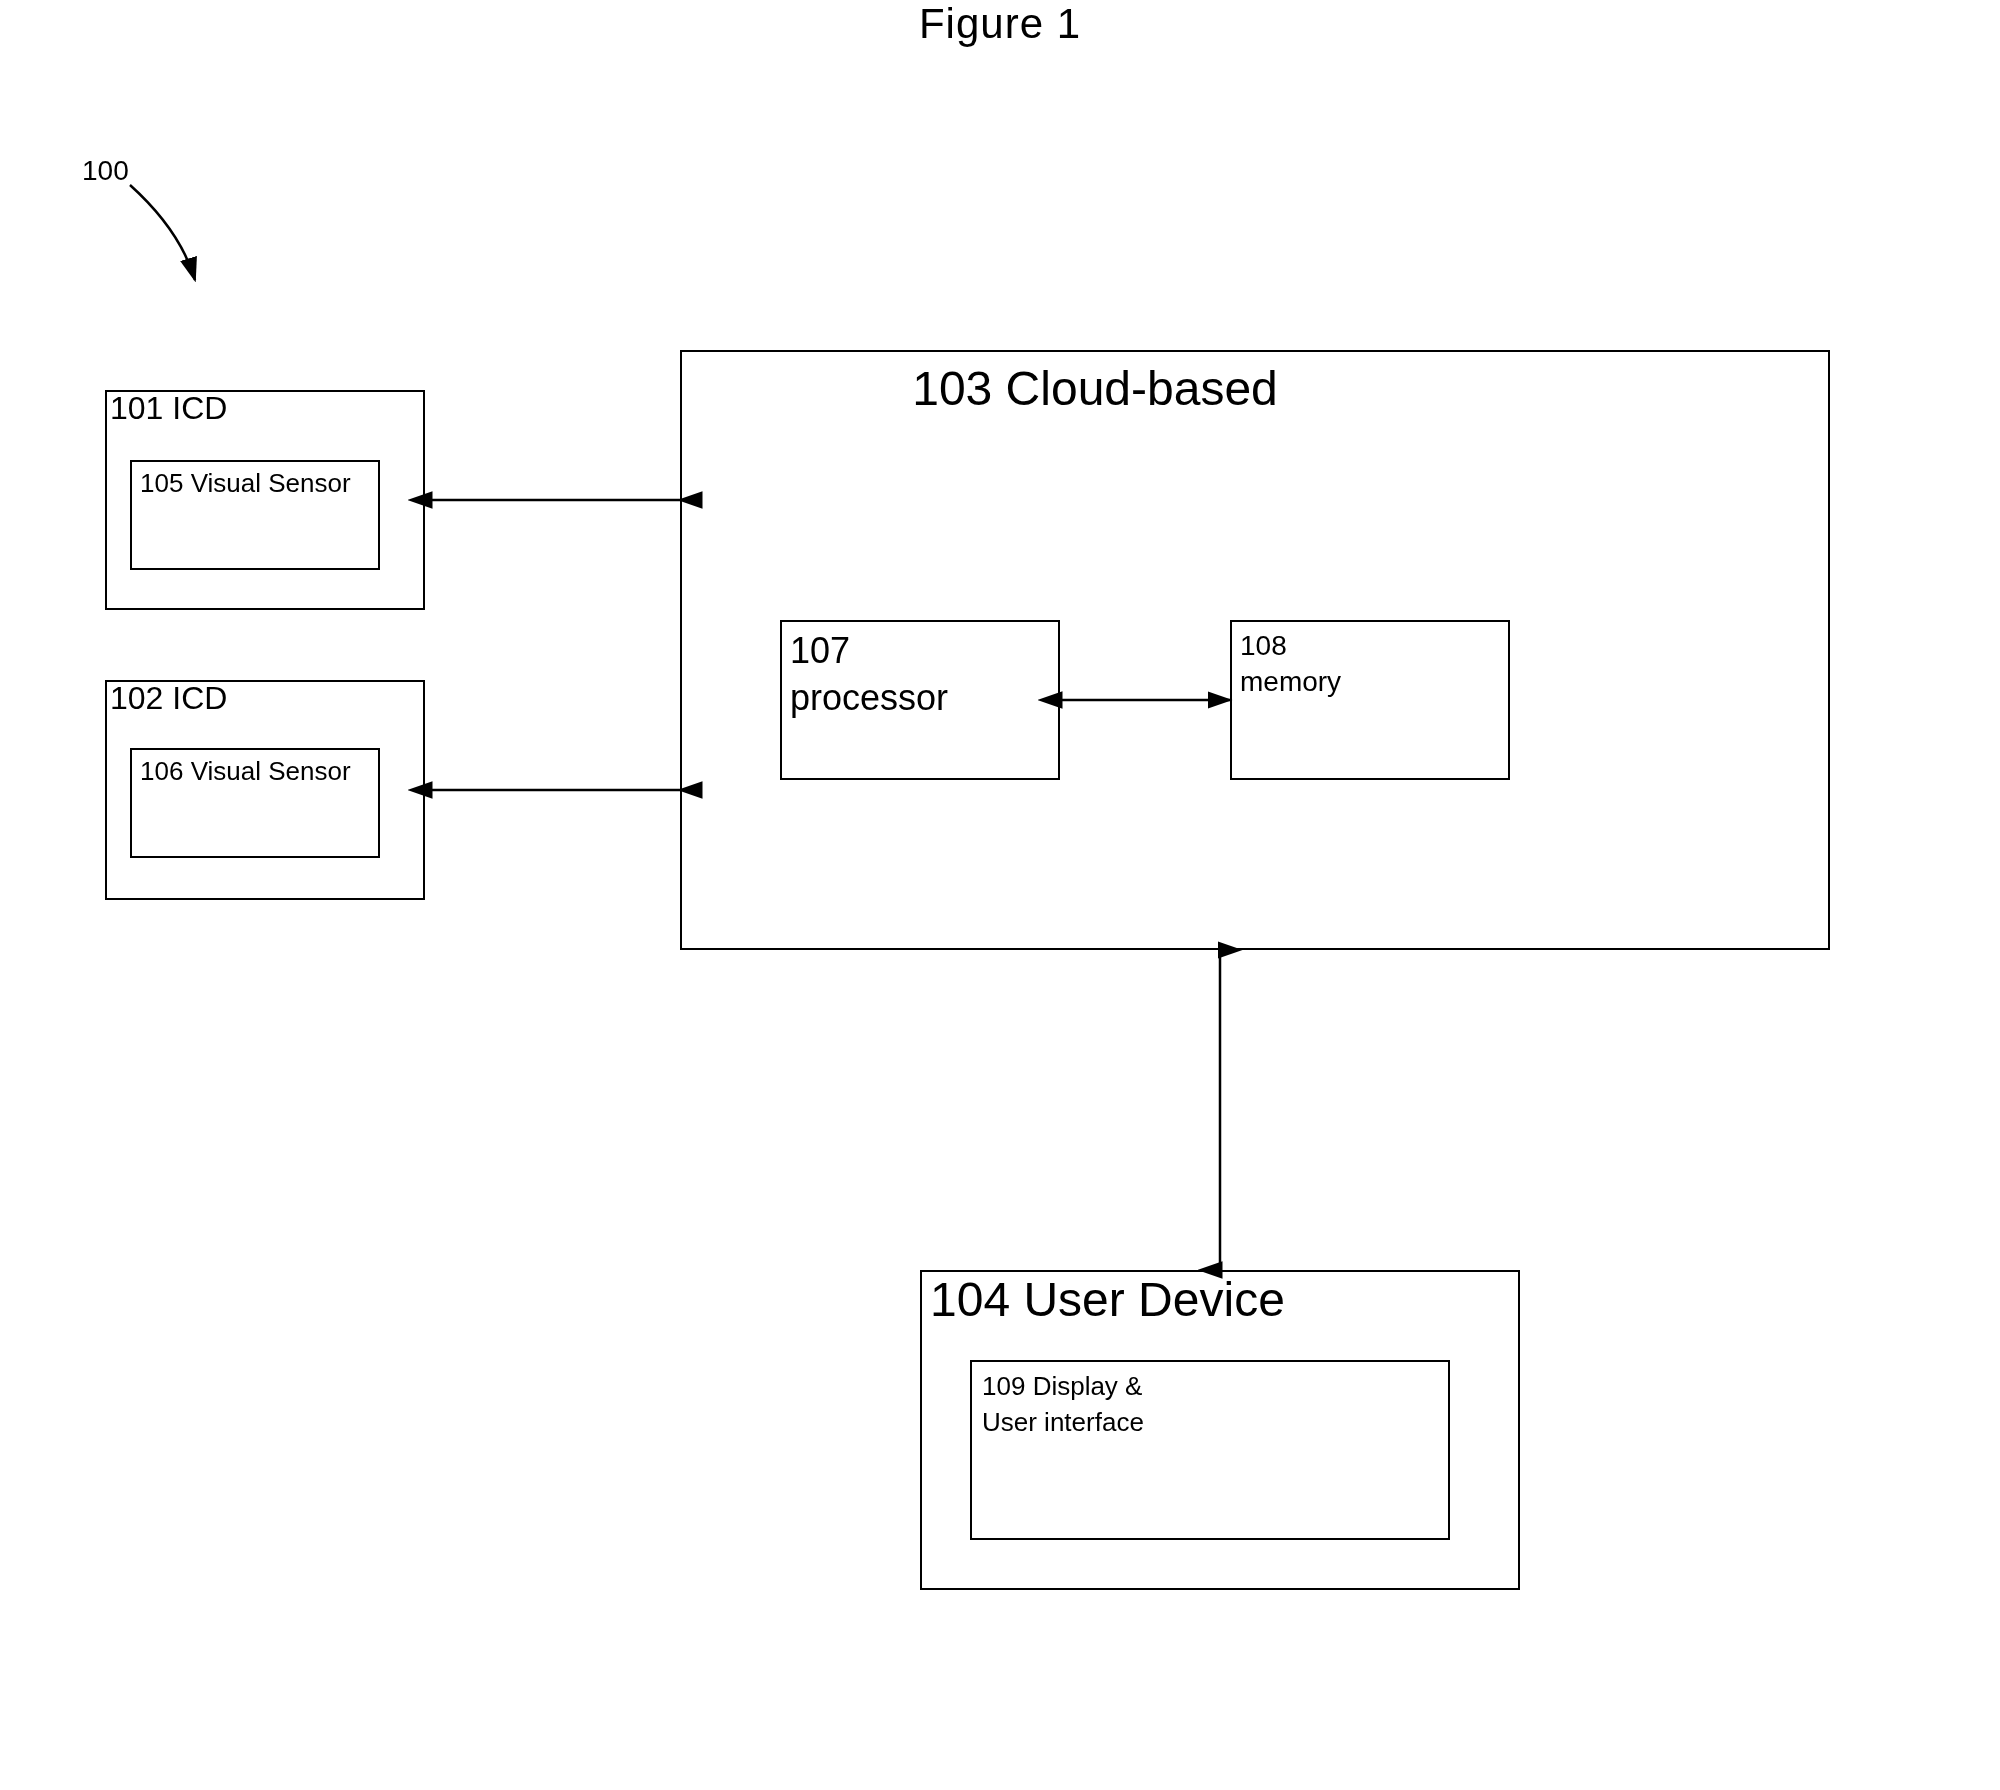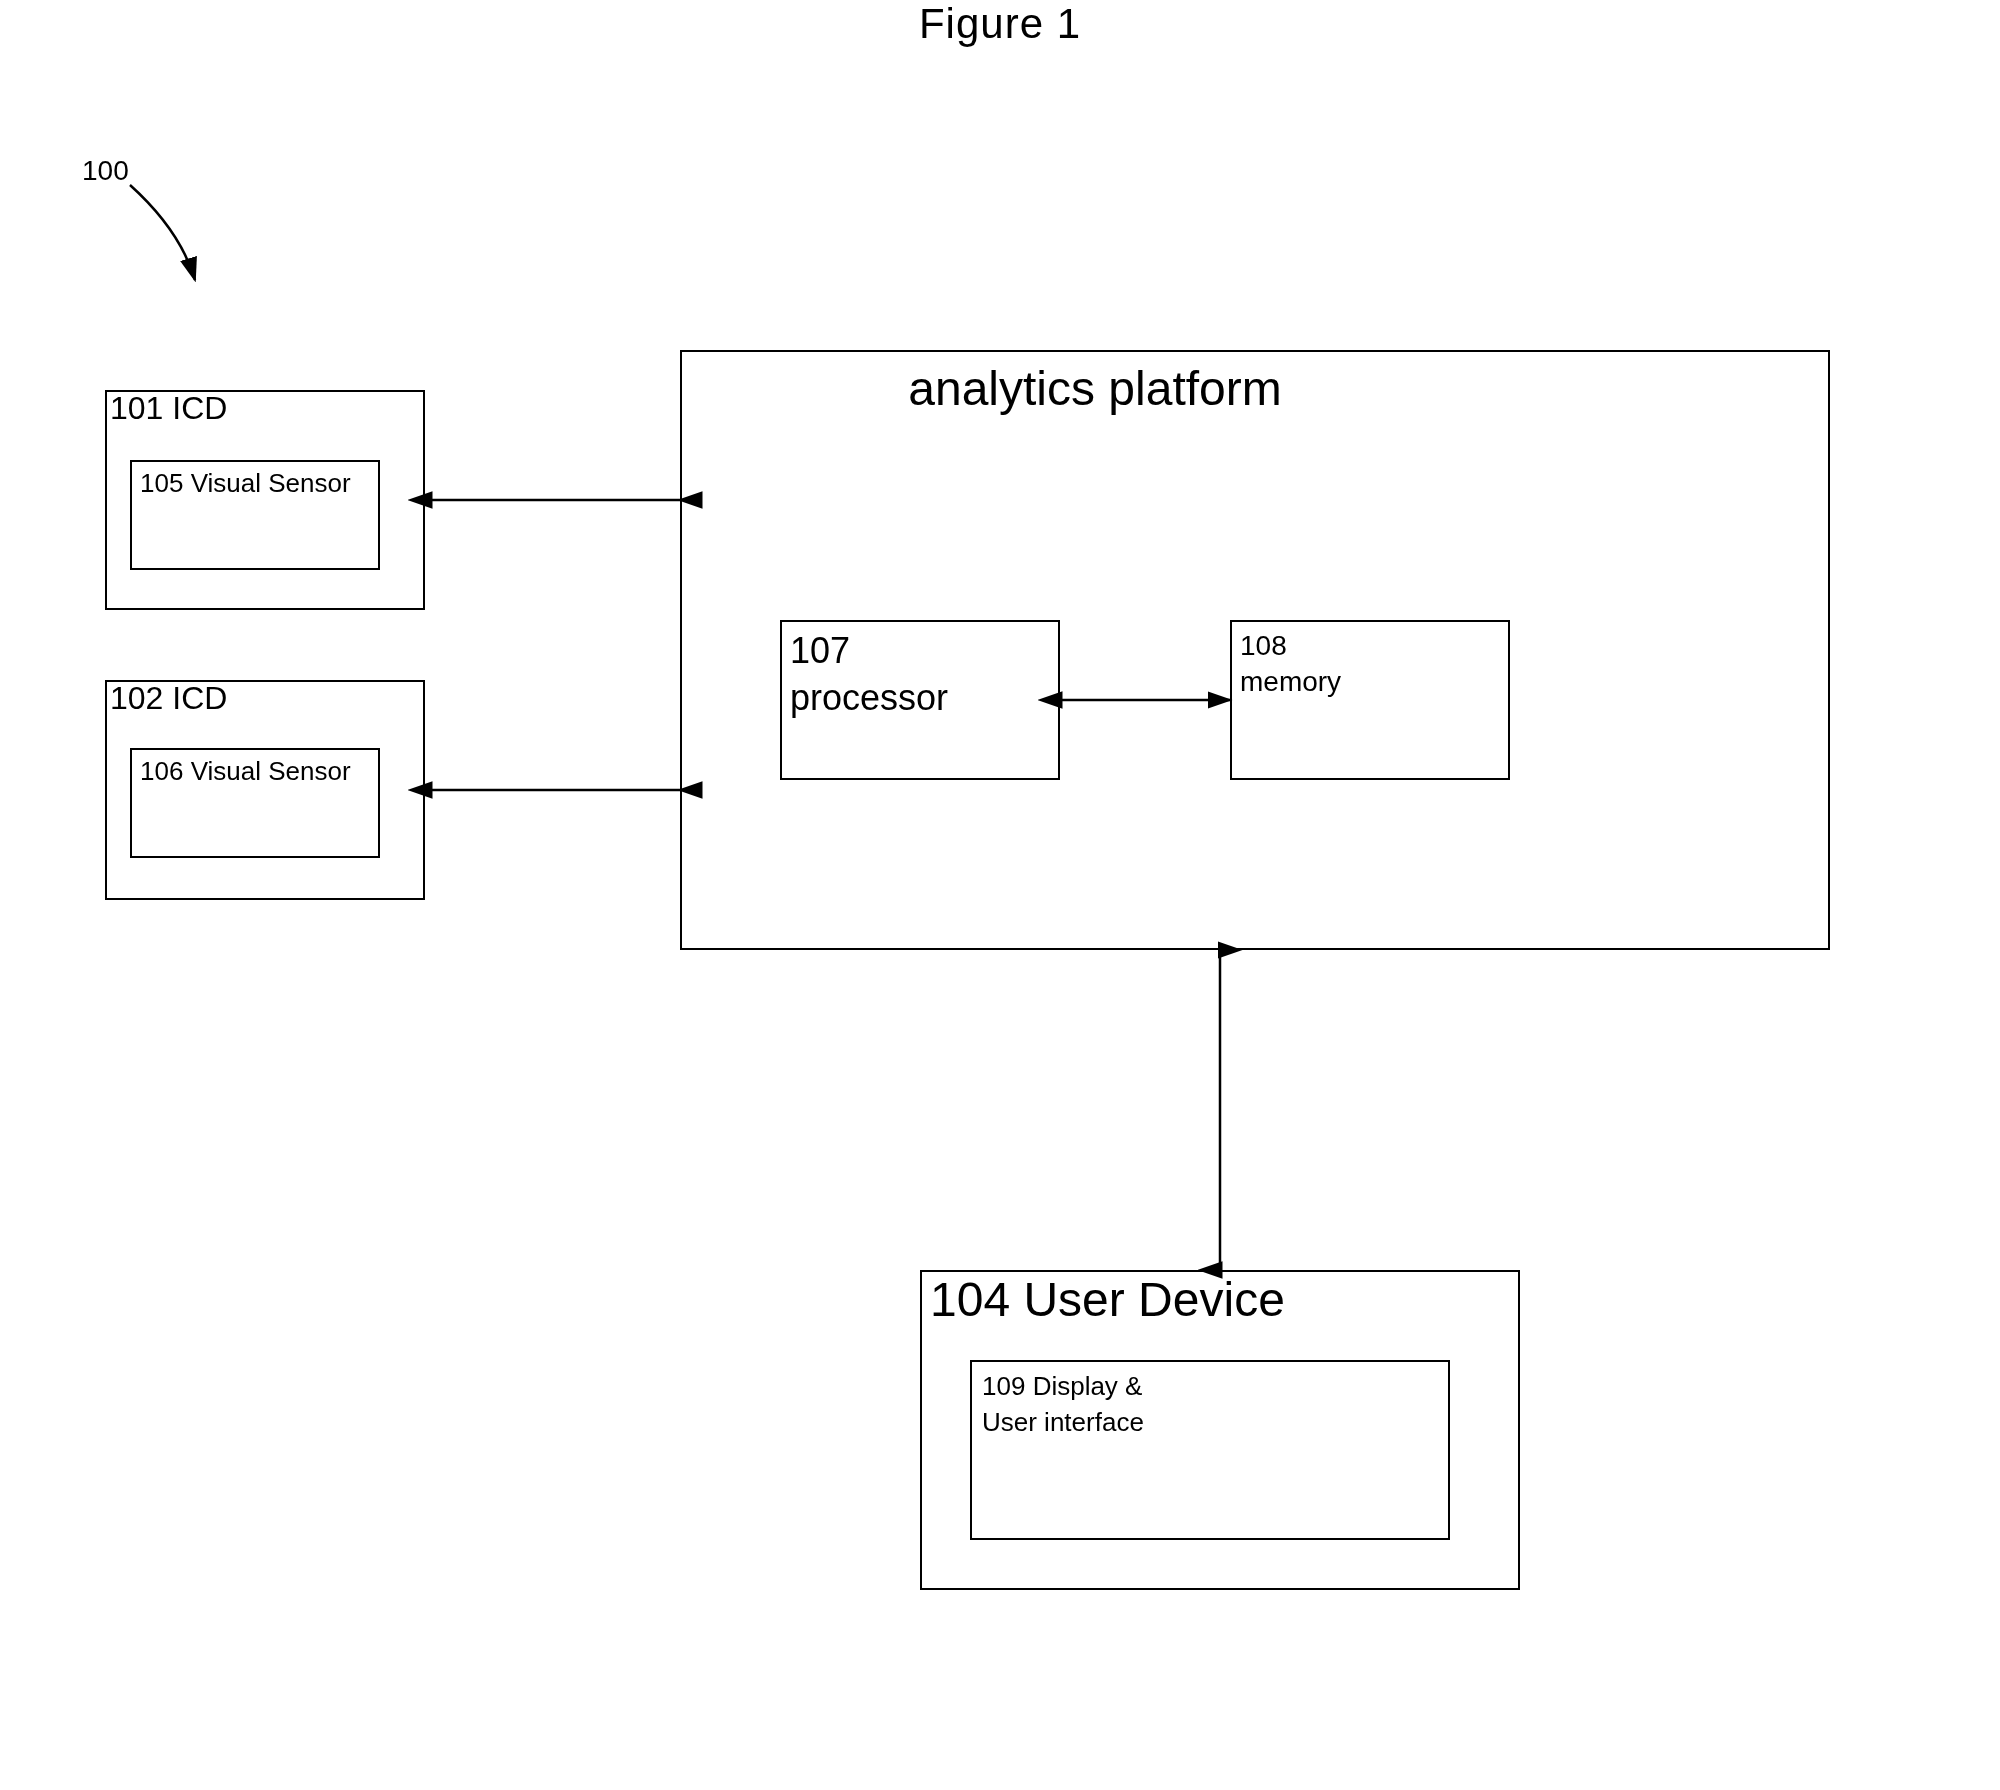--- a/index.html
+++ b/index.html
@@ -223,21 +223,21 @@
 
 <div class="box-106"></div>
 <div class="box-106-label">
   <span>106</span>
   <span> </span>
   <span>Visual Sensor</span>
 </div>
 
 <div class="box-103"></div>
 <div class="box-103-label">
-  <div>analytics platform</div>
+  <div>103 Cloud-based</div>
 </div>
 
 <div class="box-107"></div>
 <div class="box-107-label">
   <div>107</div>
   <div>processor</div>
 </div>
 
 <div class="box-108"></div>
 <div class="box-108-label">

